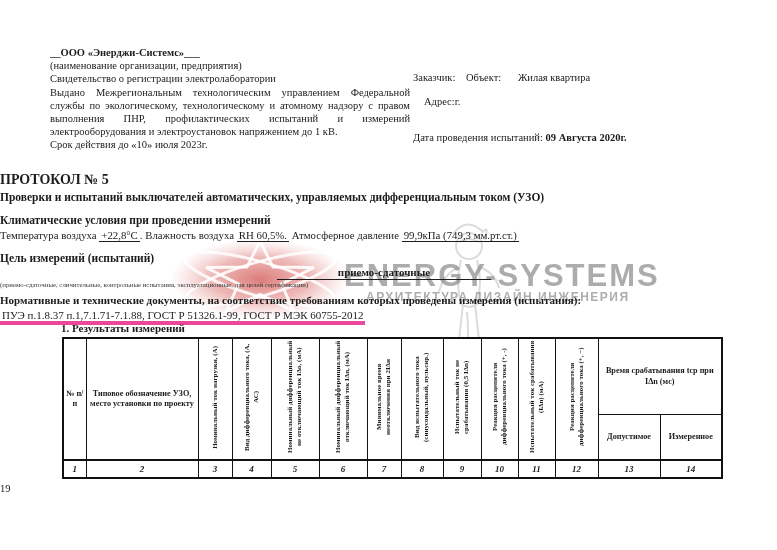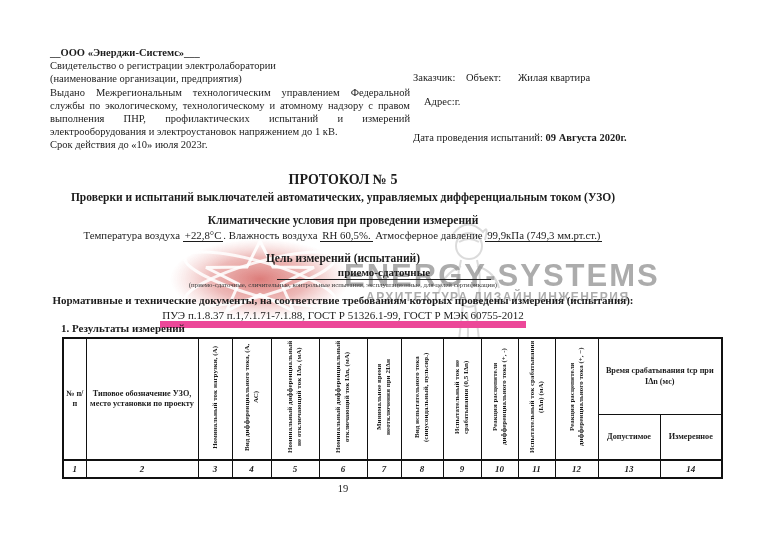--- a/index.html
+++ b/index.html
@@ -14,33 +14,33 @@
   .org-name{font-weight:bold;}
   .org-issued{text-align:justify;}
   .client-block{left:413px;top:72px;width:350px;font-size:10.5px;}
   .client-line1{position:absolute;top:0;left:0;}
   .client-line2{position:absolute;top:24px;left:11px;}
   .client-line3{position:absolute;top:60px;left:0;}
   .sp1{margin-left:8px;}
   .sp2{margin-left:14px;}
   .bold{font-weight:bold;}
   
-  .center{width:686px;text-align:center;left:0;}
+  .center{width:686px;text-align:left;left:0;}
   .protocol-title{top:172px;font-size:14px;font-weight:bold;}
   .protocol-subtitle{top:191px;font-size:11.5px;font-weight:bold;}
   .climate-heading{top:214px;font-size:11.5px;font-weight:bold;}
   .climate-line{top:229px;font-size:10.8px;}
   .u{border-bottom:1px solid #1c1c1c;padding:0 2px;}
   .purpose-heading{top:252px;font-size:11.5px;font-weight:bold;}
   .purpose-value{top:266px;left:277px;width:214px;text-align:center;font-size:11px;
     font-weight:bold;border-bottom:1.5px solid #1c1c1c;padding-bottom:1px;}
   .purpose-note{top:281px;font-size:6.8px;color:#3a3a3a;}
   .normative-heading{top:294px;font-size:11px;font-weight:bold;}
   .normative-docs{top:309px;font-size:11px;}
-  .normative-docs span{border-bottom:7px solid #ec4899;padding:0 2px;}
+  .normative-docs span{border-bottom:4px solid #ec4899;padding:0 2px;}
   .results-heading{left:61px;top:322px;font-size:11px;font-weight:bold;}
   
   .wm-logo{left:168px;top:238px;width:185px;height:82px;opacity:0.85;}
   .wm-mascot{left:415px;top:212px;width:105px;height:145px;opacity:0.65;}
   .wm-brand{left:344px;top:258px;font-family:"Liberation Sans","DejaVu Sans",sans-serif;
     font-size:31px;font-weight:bold;letter-spacing:2px;color:rgba(140,140,140,0.72);}
   .wm-tagline{left:366px;top:290px;font-family:"Liberation Sans","DejaVu Sans",sans-serif;
     font-size:12px;font-weight:bold;letter-spacing:1.5px;color:rgba(150,150,150,0.78);}
   
   .results-table{left:62px;top:337px;border-collapse:collapse;table-layout:fixed;
@@ -87,22 +87,22 @@
     <path d="M48 92 L44 128 M60 92 L64 128"></path>
     <path d="M52 100 Q54 120 52 138"></path>
   </g>
 </svg>
 
 <div class="abs wm-brand">ENERGY-SYSTEMS</div>
 <div class="abs wm-tagline">АРХИТЕКТУРА ДИЗАЙН ИНЖЕНЕРИЯ</div>
 
 <div class="abs org-block">
   <div class="org-name">__ООО «Энерджи-Системс»___</div>
+  <div>(наименование организации, предприятия)</div>
   <div>Свидетельство о регистрации электролаборатории</div>
-  <div>(наименование организации, предприятия)</div>
   <div class="org-issued">Выдано Межрегиональным технологическим управлением Федеральной службы по экологическому,  технологическому  и  атомному надзору с правом выполнения ПНР,  профилактических испытаний  и  измерений электрооборудования и электроустановок напряжением до 1 кВ.</div>
   <div>Срок действия до «10» июля 2023г.</div>
 </div>
 
 <div class="abs client-block">
   <div class="client-line1">
     <span>Заказчик:</span>
     <span class="sp1">Объект:</span>
     <span class="sp2">Жилая квартира</span>
   </div>

